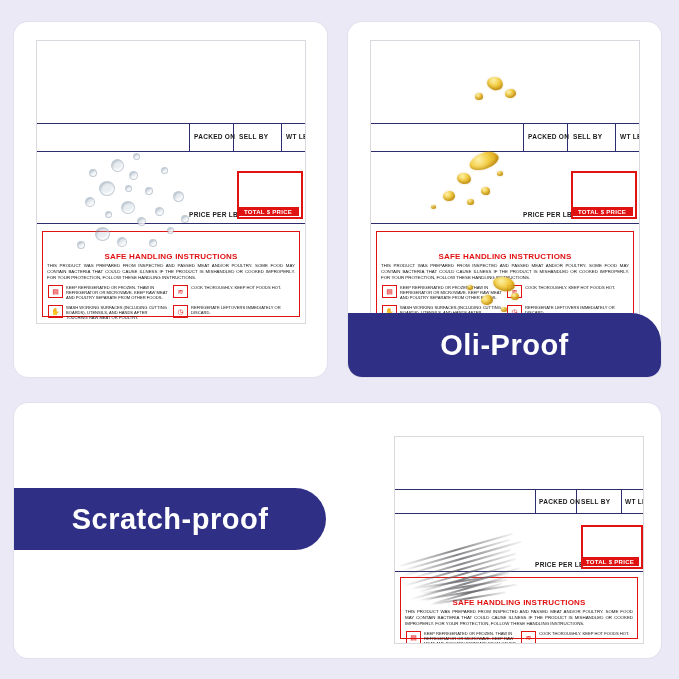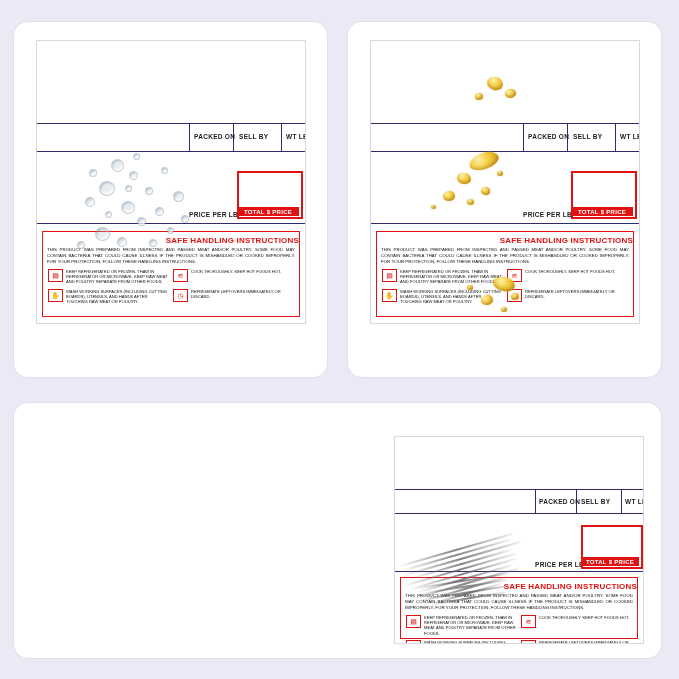--- a/index.html
+++ b/index.html
@@ -113,26 +113,26 @@
 
   
   .safe-box {
     position: absolute;
     left: 5px; right: 5px;
     border: 1px solid #e11212;
     box-sizing: border-box;
     background: #fff;
   }
   .safe-title {
-    text-align: right;
+    text-align: center;
     font-size: 8px;
     font-weight: bold;
     color: #e11212;
     letter-spacing: 0.2px;
-    margin-top: 4px;
+    margin-top: 20px;
   }
   .safe-body {
     font-size: 4.4px;
     line-height: 1.35;
     color: #111;
     padding: 2px 4px 0 4px;
     text-align: justify;
   }
   .safe-grid {
     display: flex;
@@ -325,20 +325,21 @@
         <div class="oil" style="left:126px; top:130px; width:6px;  height:5px;"></div>
         <div class="oil" style="left:122px; top:236px; width:22px; height:14px; transform:rotate(14deg);"></div>
         <div class="oil" style="left:110px; top:254px; width:12px; height:10px; transform:rotate(-12deg);"></div>
         <div class="oil" style="left:140px; top:252px; width:8px;  height:7px;"></div>
         <div class="oil" style="left:130px; top:266px; width:6px;  height:5px;"></div>
         <div class="oil" style="left:96px;  top:244px; width:6px;  height:5px;"></div>
         <div class="oil" style="left:60px;  top:164px; width:5px;  height:4px;"></div>
       </div>
     </div>
 
+    <div class="badge" id="badge-oil">Oli-Proof</div>
   </div>
 
   <div class="panel" id="panel-scratch">
 
     <div class="label" id="label-scratch">
       <div class="lbl-topline" style="top:52px;"></div>
       <div class="lbl-topline" style="top:76px;"></div>
       <div class="lbl-topline" style="top:134px;"></div>
       <div class="lbl-vline" style="left:140px; top:52px; height:24px;"></div>
       <div class="lbl-vline" style="left:181px; top:52px; height:24px;"></div>
@@ -390,15 +391,16 @@
         </div>
         <div class="scratch-cluster" style="left:20px; top:140px; width:110px; height:26px; transform:rotate(-9deg);">
           <div class="scratch" style="left:0px;  top:2px;  width:96px;"></div>
           <div class="scratch" style="left:6px;  top:8px;  width:88px;"></div>
           <div class="scratch" style="left:2px;  top:14px; width:100px;"></div>
           <div class="scratch" style="left:14px; top:20px; width:76px;"></div>
         </div>
       </div>
     </div>
 
+    <div class="badge" id="badge-scratch">Scratch-proof</div>
   </div>
 
 </div>
 
 </body></html>

